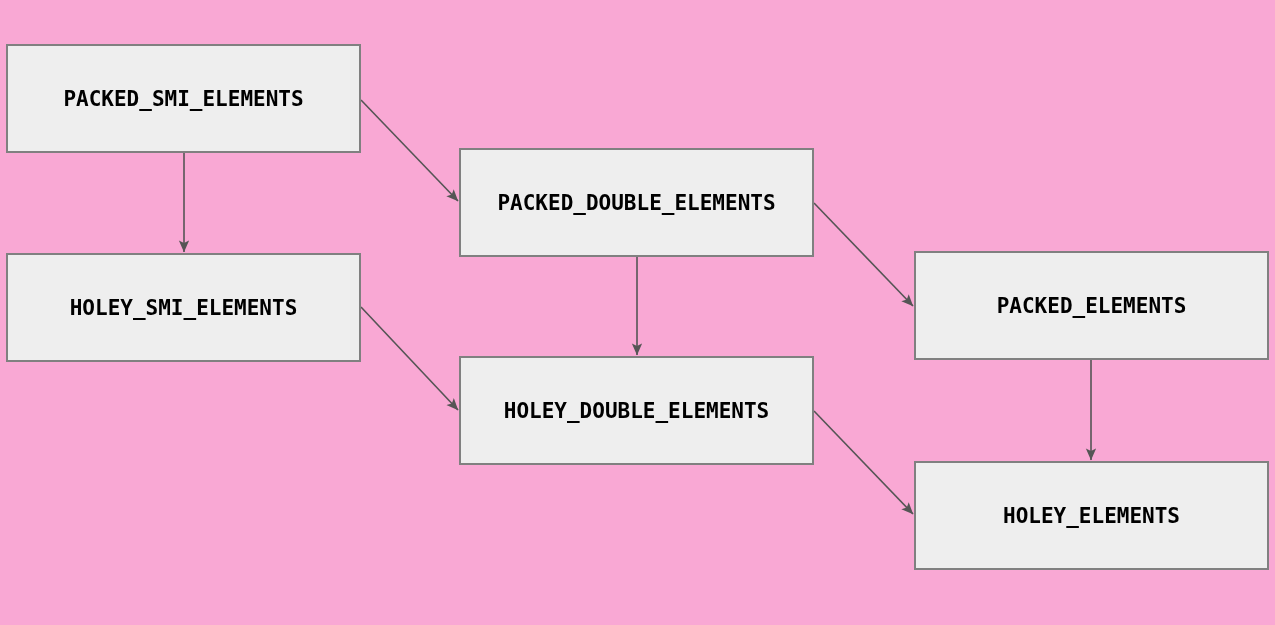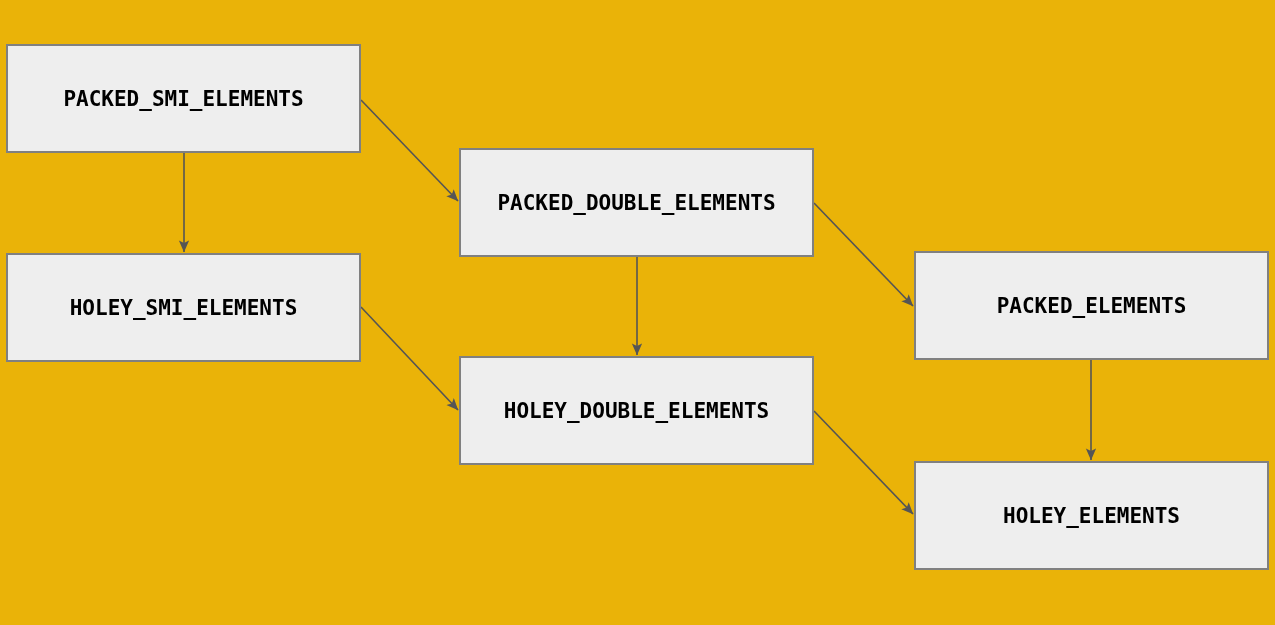--- a/index.html
+++ b/index.html
@@ -10,21 +10,21 @@
   body {
     width: 1275px;
     height: 625px;
     font-family: "DejaVu Sans Mono", "Liberation Mono", monospace;
     overflow: hidden;
   }
   #diagram-root {
     position: relative;
     width: 1275px;
     height: 625px;
-    background: #eab308;
+    background: #f9a8d4;
   }
   svg.diagram-canvas {
     position: absolute;
     left: 0;
     top: 0;
     width: 1275px;
     height: 625px;
     display: block;
   }
   .node-rect {

